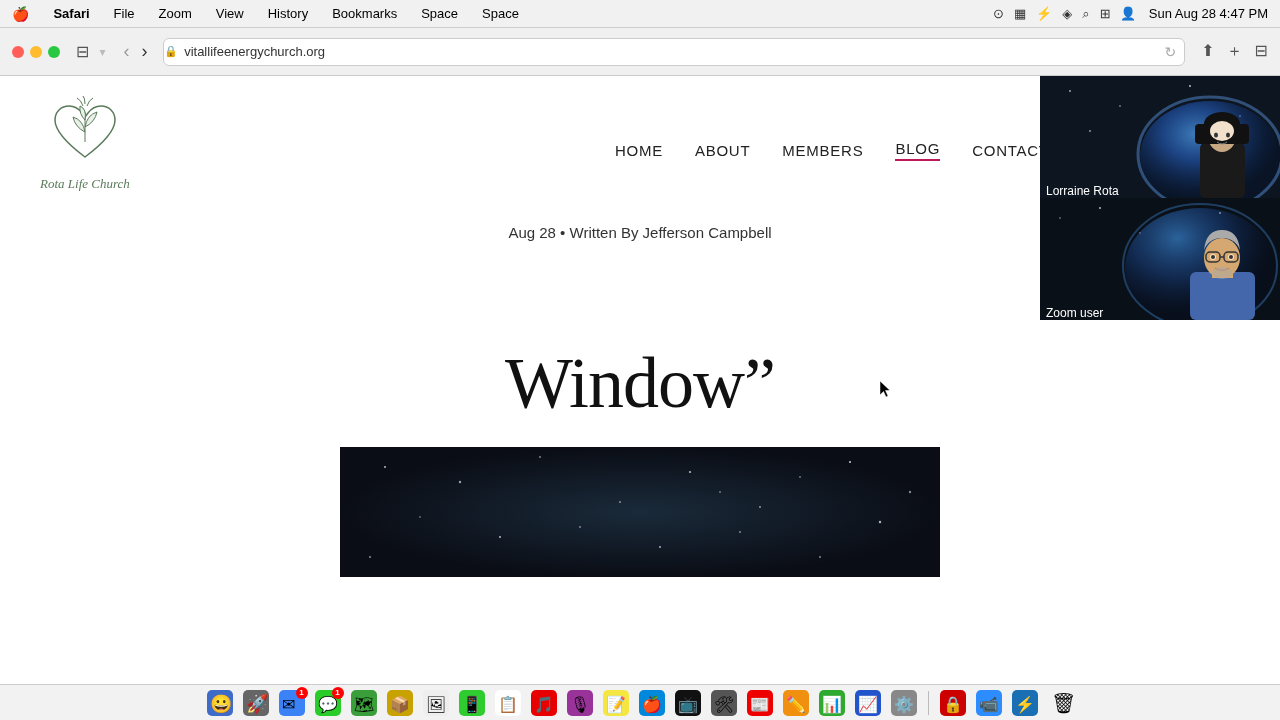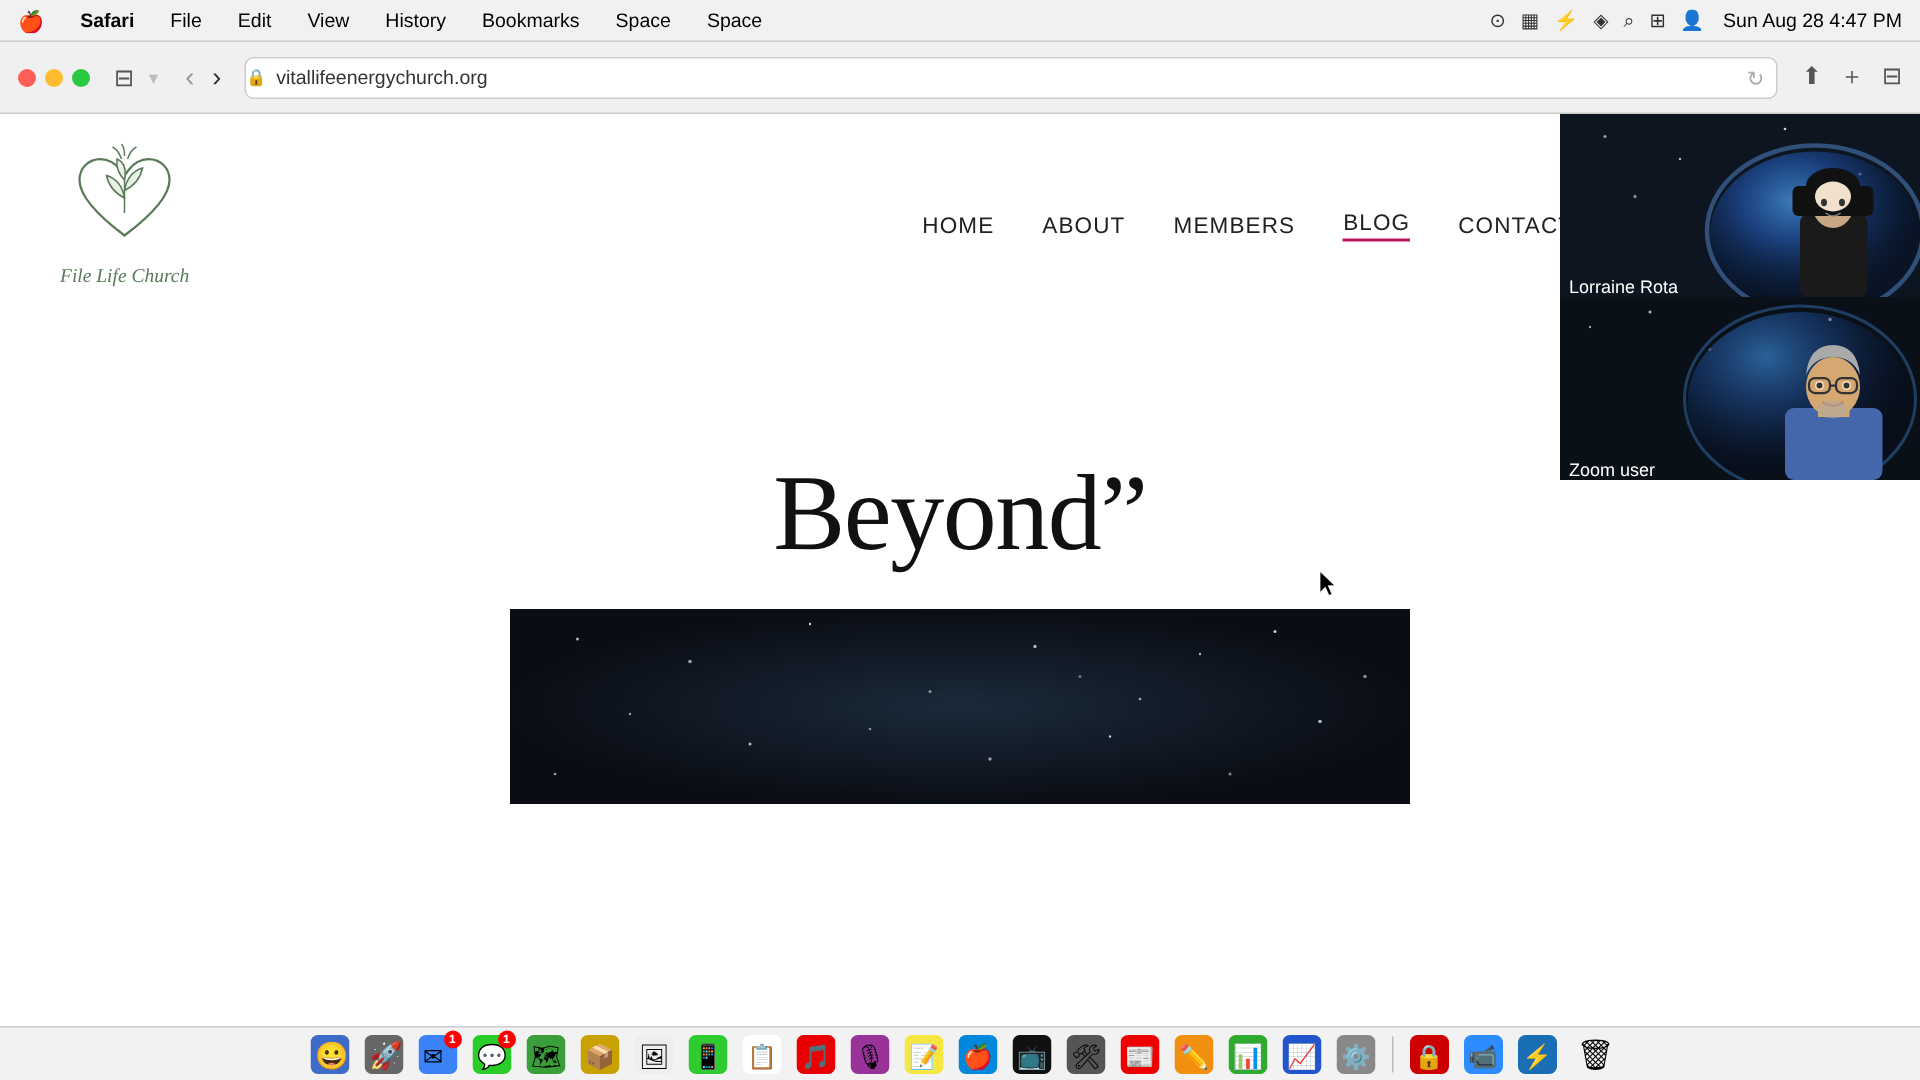--- a/index.html
+++ b/index.html
@@ -244,21 +244,21 @@
     }
   </style>
 </head>
 <body>
 
 <div class="menu-bar">
   <div class="menu-bar-left">
     <span class="apple-logo">🍎</span>
     <span class="menu-item bold">Safari</span>
     <span class="menu-item">File</span>
-    <span class="menu-item">Edit</span>
+    <span class="menu-item">Zoom</span>
     <span class="menu-item">View</span>
     <span class="menu-item">History</span>
     <span class="menu-item">Bookmarks</span>
     <span class="menu-item">Space</span>
     <span class="menu-item">Space</span>
   </div>
   <div class="menu-bar-right">
     <span style="font-size:13px; color:#333; display:flex; gap:10px; align-items:center;">
       <span>⊙</span>
       <span>▦</span>
@@ -308,37 +308,38 @@
         <line x1="40" y1="50" x2="40" y2="20" stroke="#5a7a5a" stroke-width="1"></line>
 
         <path d="M40 40 Q30 35 28 25 Q38 28 40 40Z" stroke="#5a7a5a" stroke-width="1" fill="#e8f0e8"></path>
         <path d="M40 35 Q50 30 52 20 Q42 23 40 35Z" stroke="#5a7a5a" stroke-width="1" fill="#e8f0e8"></path>
         <path d="M40 28 Q34 22 35 14 Q42 17 40 28Z" stroke="#5a7a5a" stroke-width="1" fill="#e8f0e8"></path>
 
         <path d="M38 14 Q36 8 32 6" stroke="#5a7a5a" stroke-width="1" fill="none"></path>
         <path d="M40 12 Q40 6 38 4" stroke="#5a7a5a" stroke-width="1" fill="none"></path>
         <path d="M42 14 Q44 8 48 6" stroke="#5a7a5a" stroke-width="1" fill="none"></path>
       </svg>
-      <span class="logo-text">File Life Church</span>
+      <span class="logo-text">Rota Life Church</span>
     </div>
 
     <div class="site-nav">
       <a class="nav-item">HOME</a>
       <a class="nav-item">ABOUT</a>
       <a class="nav-item">MEMBERS</a>
       <a class="nav-item active">BLOG</a>
       <a class="nav-item">CONTACT</a>
       <button class="donate-btn">DONATE</button>
     </div>
   </div>
 
   <div class="blog-content">
+    <div class="blog-meta">Aug 28  •  Written By Jefferson Campbell</div>
     <div class="blog-title">
       <br>
-      <span>Beyond”</span>
+      <span>Window”</span>
     </div>
 
     <div class="blog-image">
       <div class="stars">
         
         <svg width="600" height="130" xmlns="http://www.w3.org/2000/svg">
           <rect width="600" height="130" fill="url(#spaceGrad)"></rect>
           <defs>
             <radialGradient id="spaceGrad" cx="50%" cy="50%" r="50%">
               <stop offset="0%" stop-color="#1a2a3a"></stop>

